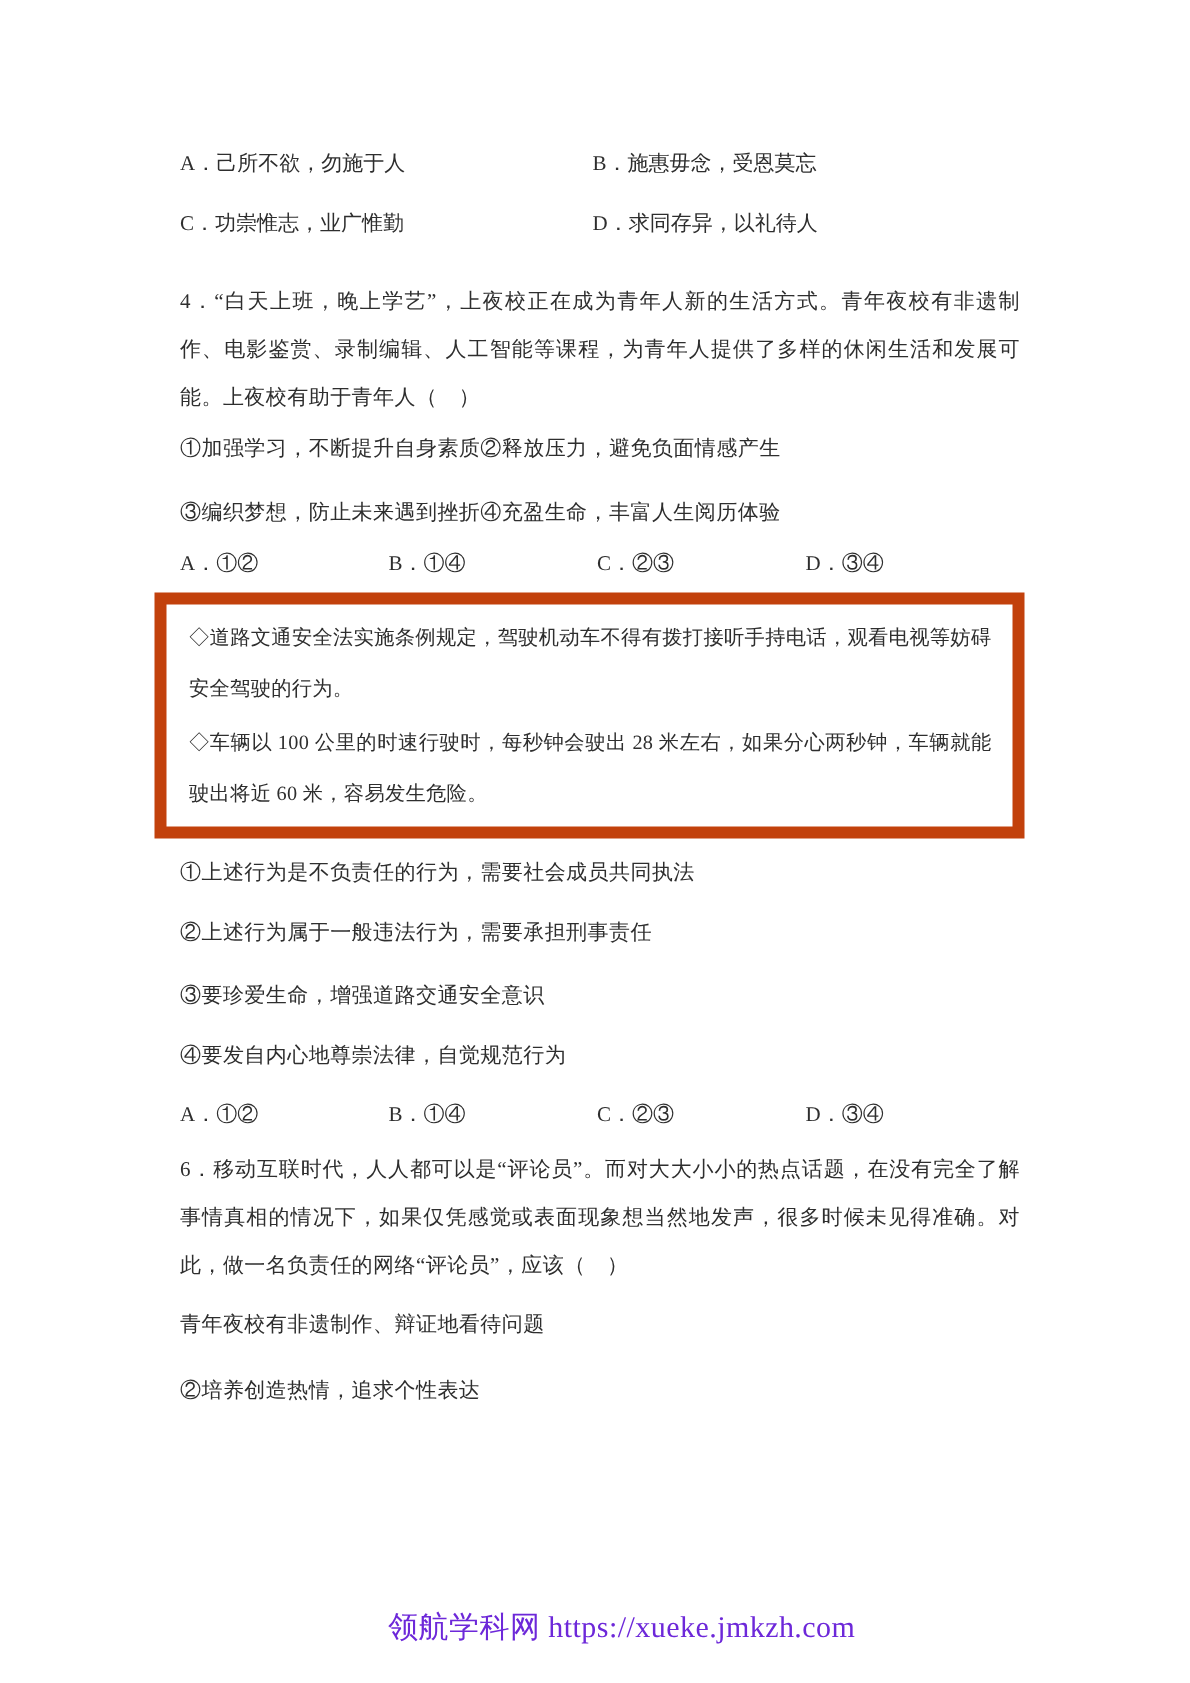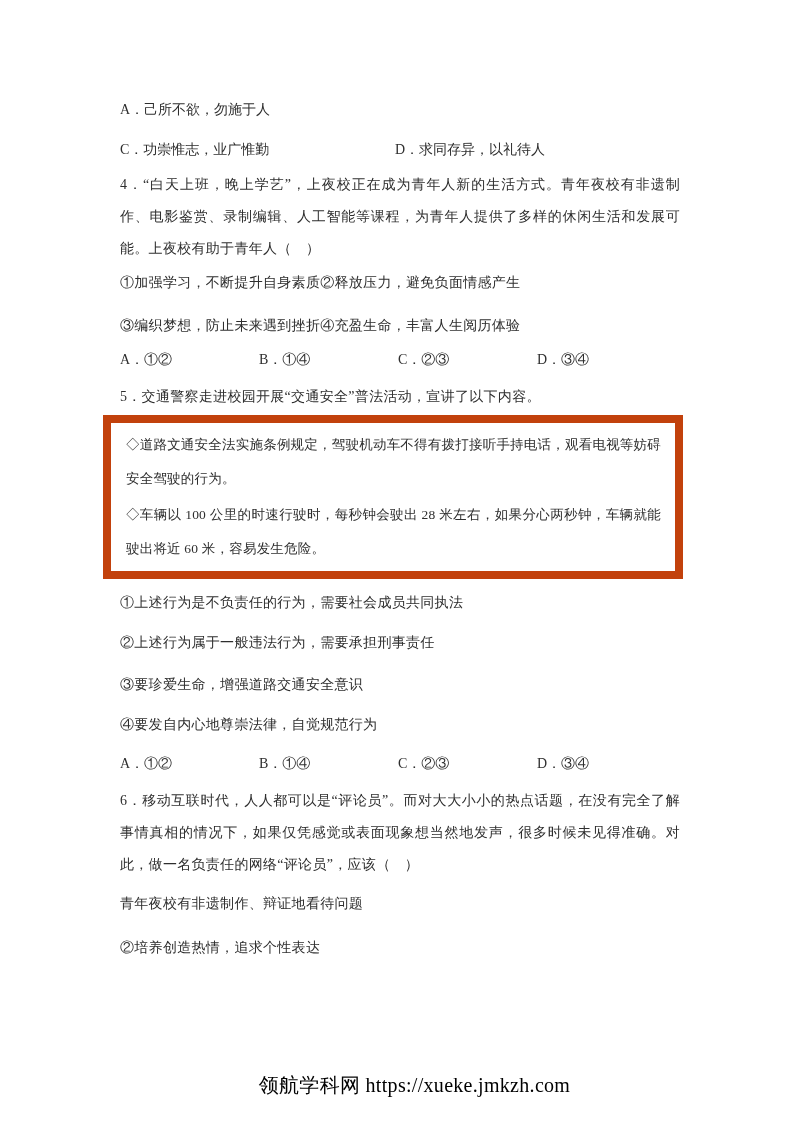--- a/index.html
+++ b/index.html
@@ -22,21 +22,21 @@
   }
   
   .row2col { display: flex; line-height: 32px; }
   .row2col .cell-first { width: 275px; flex: 0 0 275px; }
   
   .row4col { display: flex; line-height: 32px; justify-content: flex-end; }
   .row4col .cell { width: 139px; flex: 0 0 139px; }
   .row4col .cell-last { flex: 1 1 auto; }
 
   .mt2  { margin-top: 2px; }
-  .mt3  { margin-top: 3px; }
+  .mt3  { margin-top: 20px; }
   .mt5  { margin-top: 5px; }
   .mt6  { margin-top: 6px; }
   .mt7  { margin-top: 7px; }
   .mt8  { margin-top: 8px; }
   .mt10 { margin-top: 10px; }
   .mt11 { margin-top: 11px; }
   .mt12 { margin-top: 12px; }
 
   .q5-stem { line-height: 28px; }
 
@@ -59,49 +59,49 @@
   .watermark {
     position: absolute;
     top: 1070px;
     left: 0;
     width: 100%;
     padding-left: 36px;
     text-align: center;
     font-family: "Liberation Sans", "DejaVu Sans", sans-serif;
     font-size: 20px;
     line-height: 30px;
-    color: #000000;
+    color: #6d28d9;
     letter-spacing: 0.3px;
   }
 </style>
 </head>
 <body>
 
 <div class="page">
   <div class="content">
 
     <div class="row2col">
       <span class="cell-first">A．己所不欲，勿施于人</span>
+      <span>B．施惠毋念，受恩莫忘</span>
     </div>
     <div class="row2col mt8">
       <span class="cell-first">C．功崇惟志，业广惟勤</span>
       <span>D．求同存异，以礼待人</span>
     </div>
 
     <p class="line mt3">4．“白天上班，晚上学艺”，上夜校正在成为青年人新的生活方式。青年夜校有非遗制作、电影鉴赏、录制编辑、人工智能等课程，为青年人提供了多样的休闲生活和发展可能。上夜校有助于青年人（　）</p>
     <p class="line mt2">①加强学习，不断提升自身素质②释放压力，避免负面情感产生</p>
     <p class="line mt11">③编织梦想，防止未来遇到挫折④充盈生命，丰富人生阅历体验</p>
     <div class="row4col mt2">
       <span class="cell">A．①②</span>
       <span class="cell">B．①④</span>
       <span class="cell">C．②③</span>
       <span class="cell-last">D．③④</span>
     </div>
 
-    <p class="line q5-stem mt5">5．交通警察走进校园开展“交通安全”普法活动，宣讲了以下内容。</p>
     <div class="notice-box">
       <p>◇道路文通安全法实施条例规定，驾驶机动车不得有拨打接听手持电话，观看电视等妨碍安全驾驶的行为。</p>
       <p>◇车辆以 100 公里的时速行驶时，每秒钟会驶出 28 米左右，如果分心两秒钟，车辆就能驶出将近 60 米，容易发生危险。</p>
     </div>
     <p class="line mt8">①上述行为是不负责任的行为，需要社会成员共同执法</p>
     <p class="line mt8">②上述行为属于一般违法行为，需要承担刑事责任</p>
     <p class="line mt10">③要珍爱生命，增强道路交通安全意识</p>
     <p class="line mt8">④要发自内心地尊崇法律，自觉规范行为</p>
     <div class="row4col mt7">
       <span class="cell">A．①②</span>

